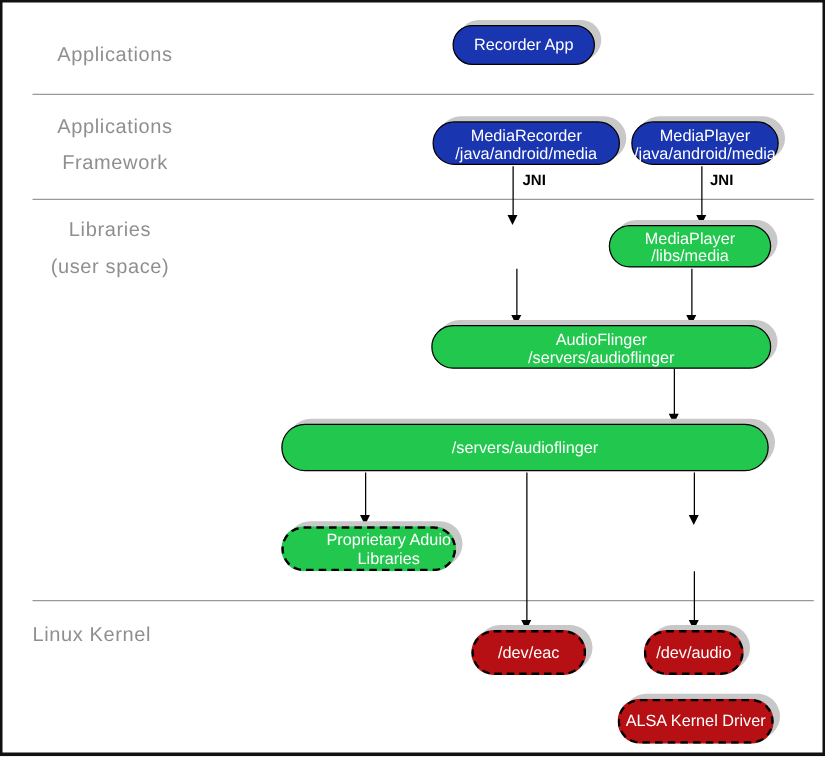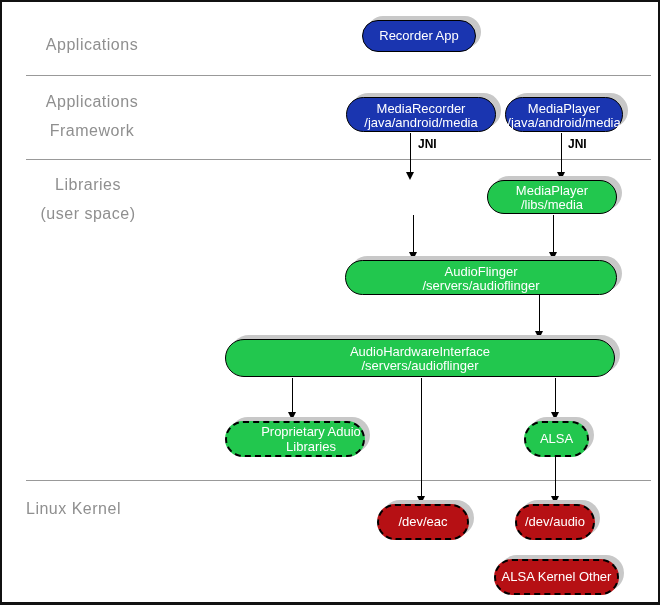--- a/index.html
+++ b/index.html
@@ -101,40 +101,36 @@
   <div class="varrow" style="left:547px;top:213px;height:45px;"></div>
 
   <div class="pill green" style="left:343px;top:258px;width:272px;height:35px;">
     <div class="pill-title">AudioFlinger</div>
     <div class="pill-sub">/servers/audioflinger</div>
   </div>
 
   <div class="varrow" style="left:533px;top:293px;height:44px;"></div>
 
   <div class="pill green" style="left:223px;top:337px;width:390px;height:38px;">
-    <div class="pill-title">AudioHardwareInterface</div>
     <div class="pill-sub">/servers/audioflinger</div>
   </div>
 
   <div class="varrow" style="left:286px;top:376px;height:42px;"></div>
   <div class="varrow" style="left:549px;top:376px;height:42px;"></div>
   <div class="varrow" style="left:415px;top:376px;height:126px;"></div>
   <div class="varrow" style="left:549px;top:455px;height:47px;"></div>
 
   <div class="pill green dashed" style="left:223px;top:419px;width:140px;height:36px;">
     <div class="pill-title" style="line-height:15px;margin-left:32px;">Proprietary Aduio
 Libraries</div>
   </div>
-  <div class="pill green dashed" style="left:522px;top:419px;width:65px;height:36px;">
-    <div class="pill-title">ALSA</div>
-  </div>
 
   <div class="pill red dashed" style="left:375px;top:502px;width:92px;height:36px;">
     <div class="pill-title">/dev/eac</div>
   </div>
   <div class="pill red dashed" style="left:513px;top:502px;width:80px;height:36px;">
     <div class="pill-title">/dev/audio</div>
   </div>
   <div class="pill red dashed" style="left:492px;top:557px;width:125px;height:36px;">
-    <div class="pill-title">ALSA Kernel Other</div>
+    <div class="pill-title">ALSA Kernel Driver</div>
   </div>
 
 </div>
 
 </body></html>

